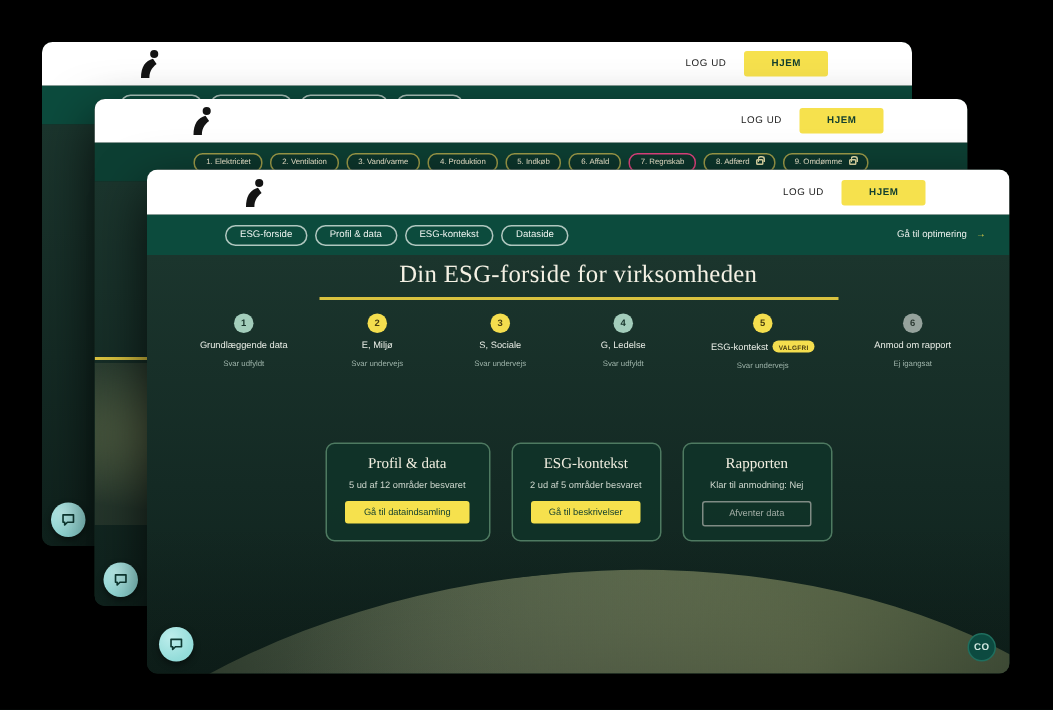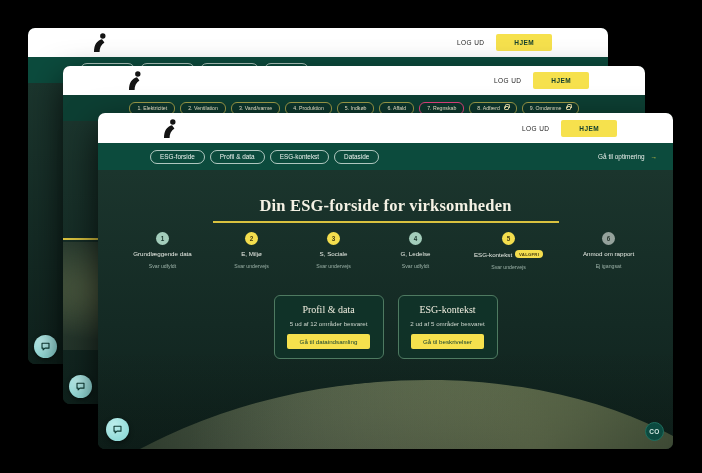--- a/index.html
+++ b/index.html
@@ -53,23 +53,23 @@
 
   .earth { position:absolute; left:-130px; top:212px; width:840px; height:540px; border-radius:50%;
            transform:rotate(-6deg);
            background:
              radial-gradient(ellipse at 70% 16%, rgba(152,162,112,.55), transparent 42%),
              radial-gradient(ellipse at 42% 20%, rgba(170,180,160,.25), transparent 38%),
              radial-gradient(ellipse at 50% 30%, #57634a 0%, #45543e 25%, #30402e 48%, #1c2c23 72%, #142320 100%); }
   .earth-shade { position:absolute; left:0; top:180px; width:100%; height:160px;
                  background:linear-gradient(180deg, rgba(10,20,16,0) 0%, rgba(8,16,13,.45) 100%); }
 
-  .page-title { position:relative; text-align:center; margin-top:26px;
+  .page-title { position:relative; text-align:center; margin-top:3px;
                 font-family:"Liberation Serif", serif; font-size:16.5px; color:#f4f1e4;
-                font-weight:bold; letter-spacing:.2px; z-index:2; }
+                font-weight:normal; letter-spacing:.2px; z-index:2; }
   .title-rule { position:relative; width:346px; height:2px; background:#d9c23f; margin:5px auto 0; z-index:2; }
 
   .stepper { position:relative; display:flex; justify-content:center; margin-top:9px; z-index:2; }
   .step { display:flex; flex-direction:column; align-items:center; width:82px; }
   .step.w-lg { width:96px; } .step.w-xl { width:104px; }
   .step-circle { width:13px; height:13px; border-radius:50%; display:flex; align-items:center;
                  justify-content:center; font-size:6.3px; font-weight:bold; }
   .sc-done { background:#a3cdbb; color:#17332a; }
   .sc-progress { background:#f4de4e; color:#4a3f10; }
   .sc-idle { background:#95a29c; color:#2c3a33; }
@@ -244,20 +244,25 @@
         <div class="card">
           <div class="card-title">Profil &amp; data</div>
           <div class="card-sub">5 ud af 12 områder besvaret</div>
           <button class="card-btn">Gå til dataindsamling</button>
         </div>
         <div class="card card-sm">
           <div class="card-title">ESG-kontekst</div>
           <div class="card-sub">2 ud af 5 områder besvaret</div>
           <button class="card-btn">Gå til beskrivelser</button>
         </div>
+        <div class="card card-sm">
+          <div class="card-title">Rapporten</div>
+          <div class="card-sub">Klar til anmodning: Nej</div>
+          <button class="card-btn disabled">Afventer data</button>
+        </div>
       </div>
     </div>
 
     <div class="chat-fab">
       <svg width="11" height="11" viewBox="0 0 12 12">
           <path d="M2.2 2.4h7.6v5.4H5.4L3.4 9.8V7.8H2.2z" fill="none" stroke="#0e3a33" stroke-width="1.2" stroke-linejoin="round"></path>
         </svg>
     </div>
     <div class="co-fab">CO</div>
   </div>

